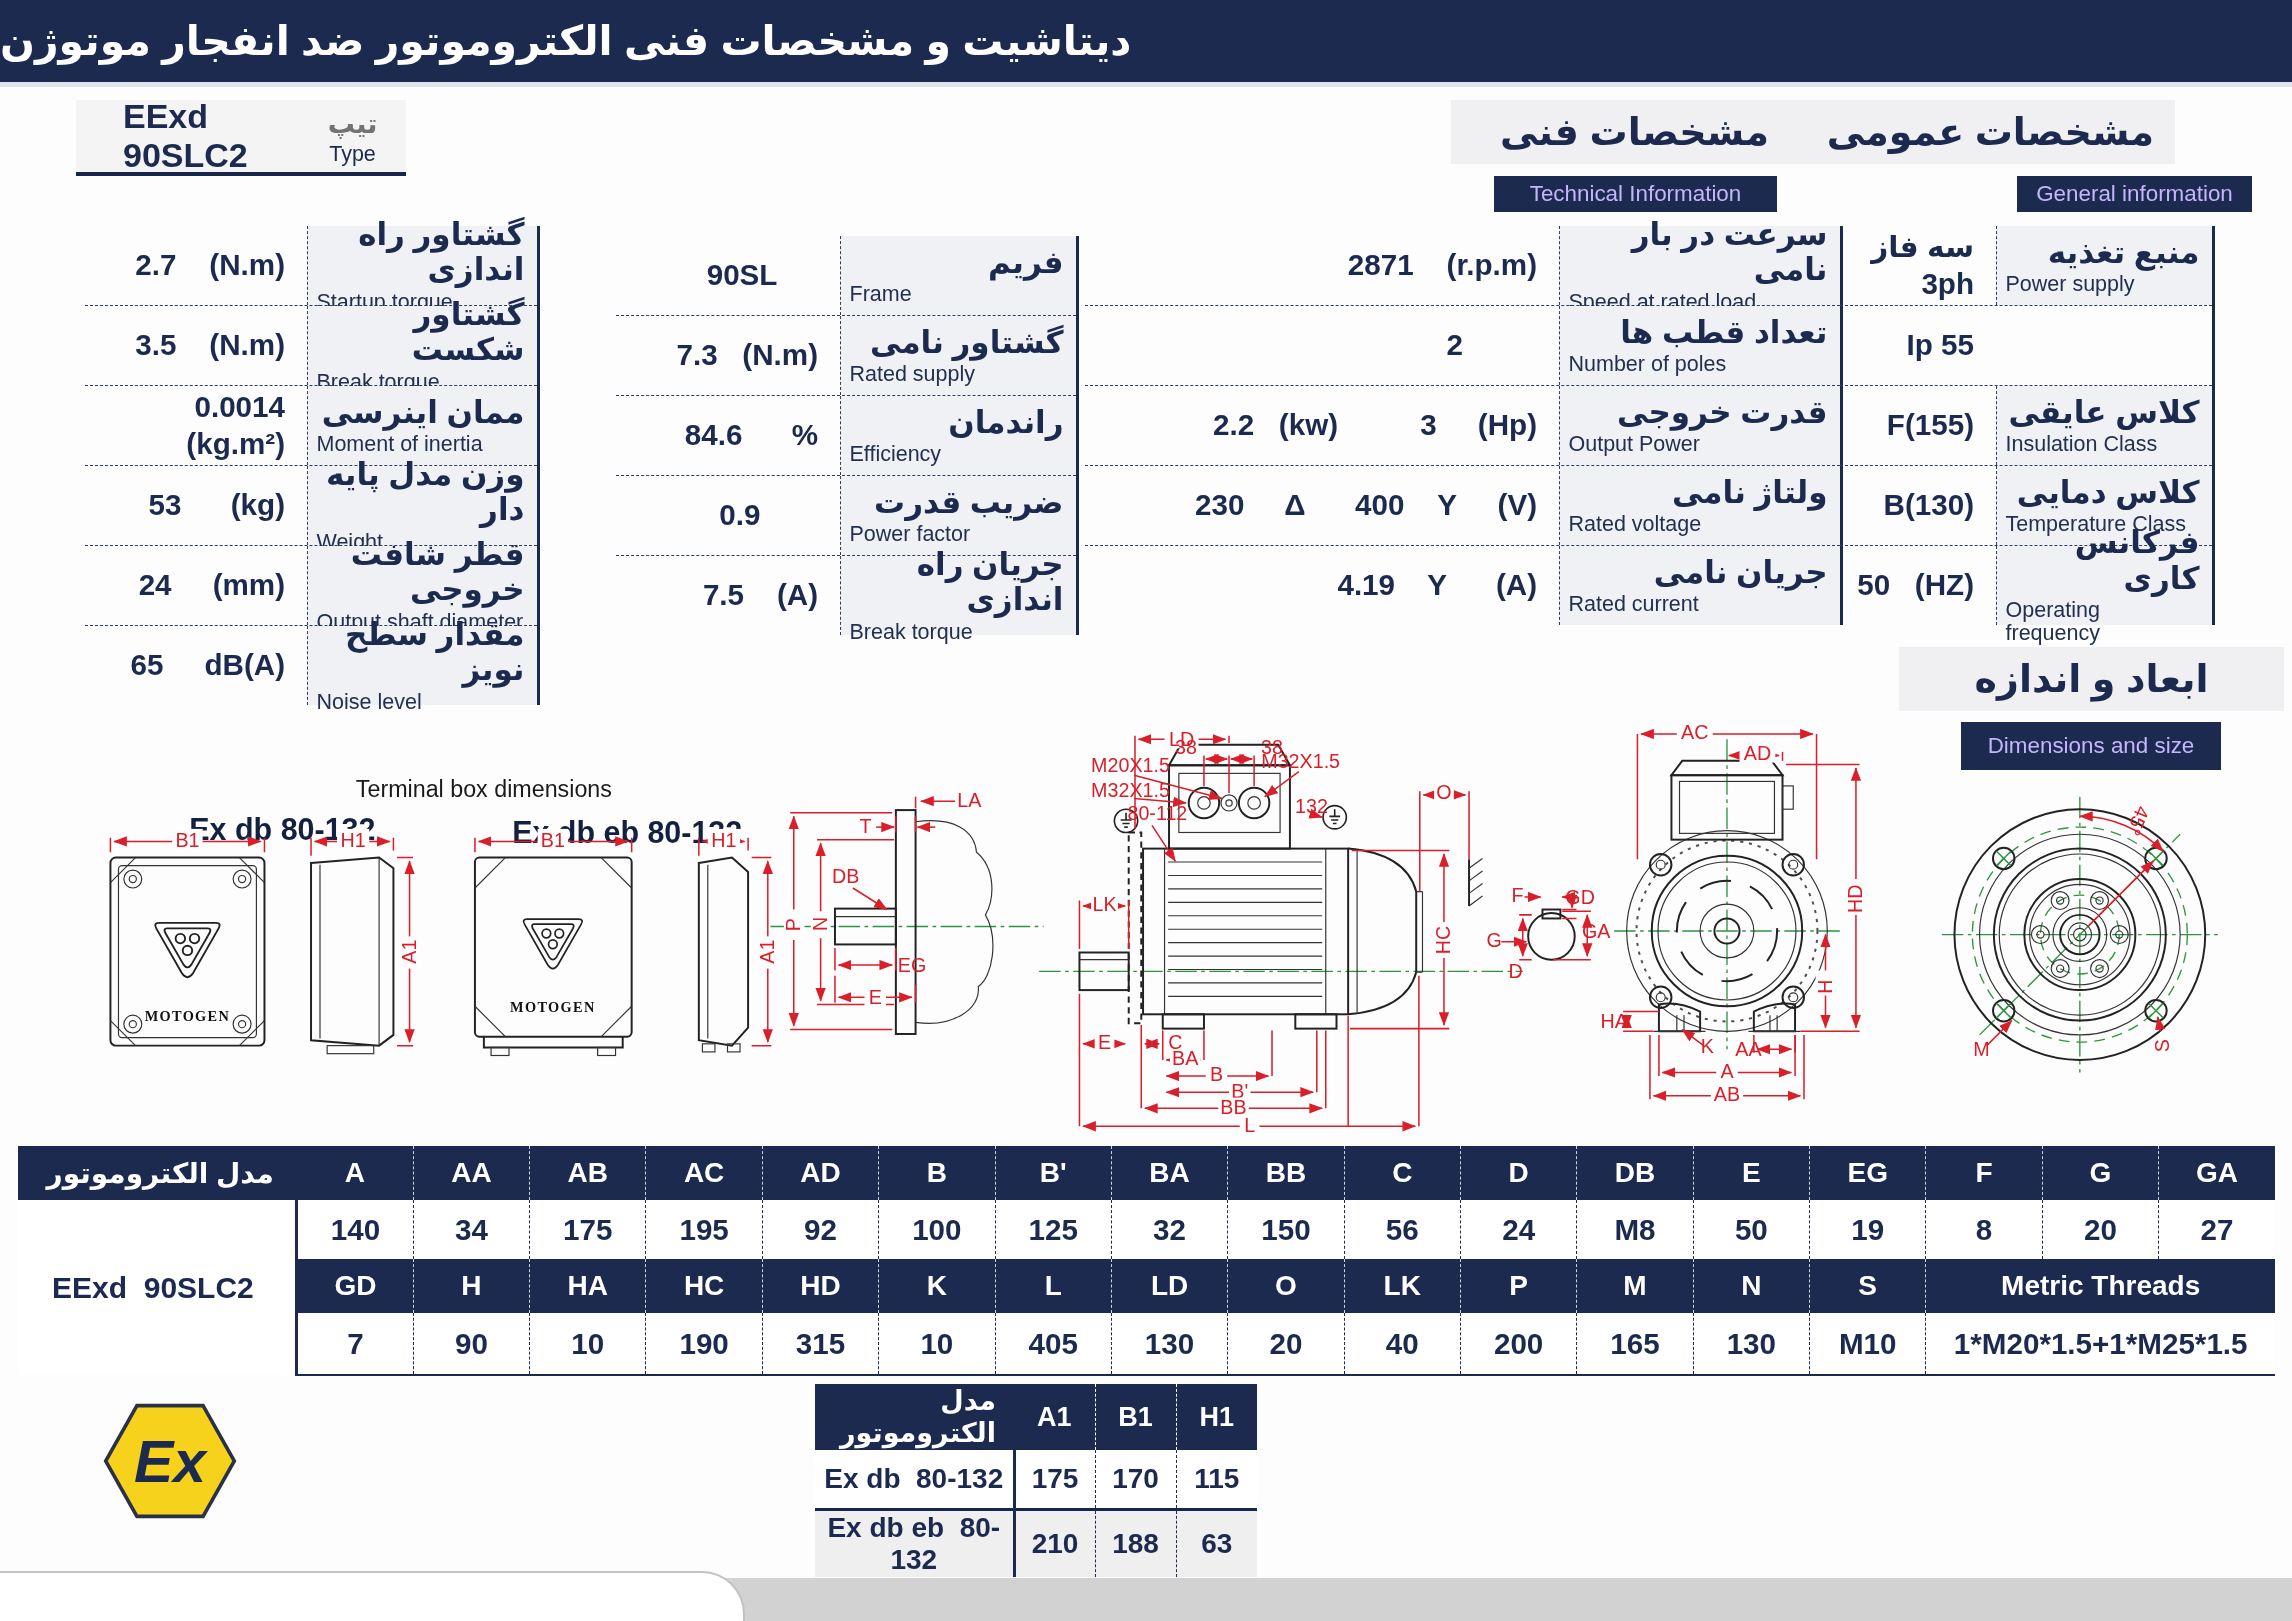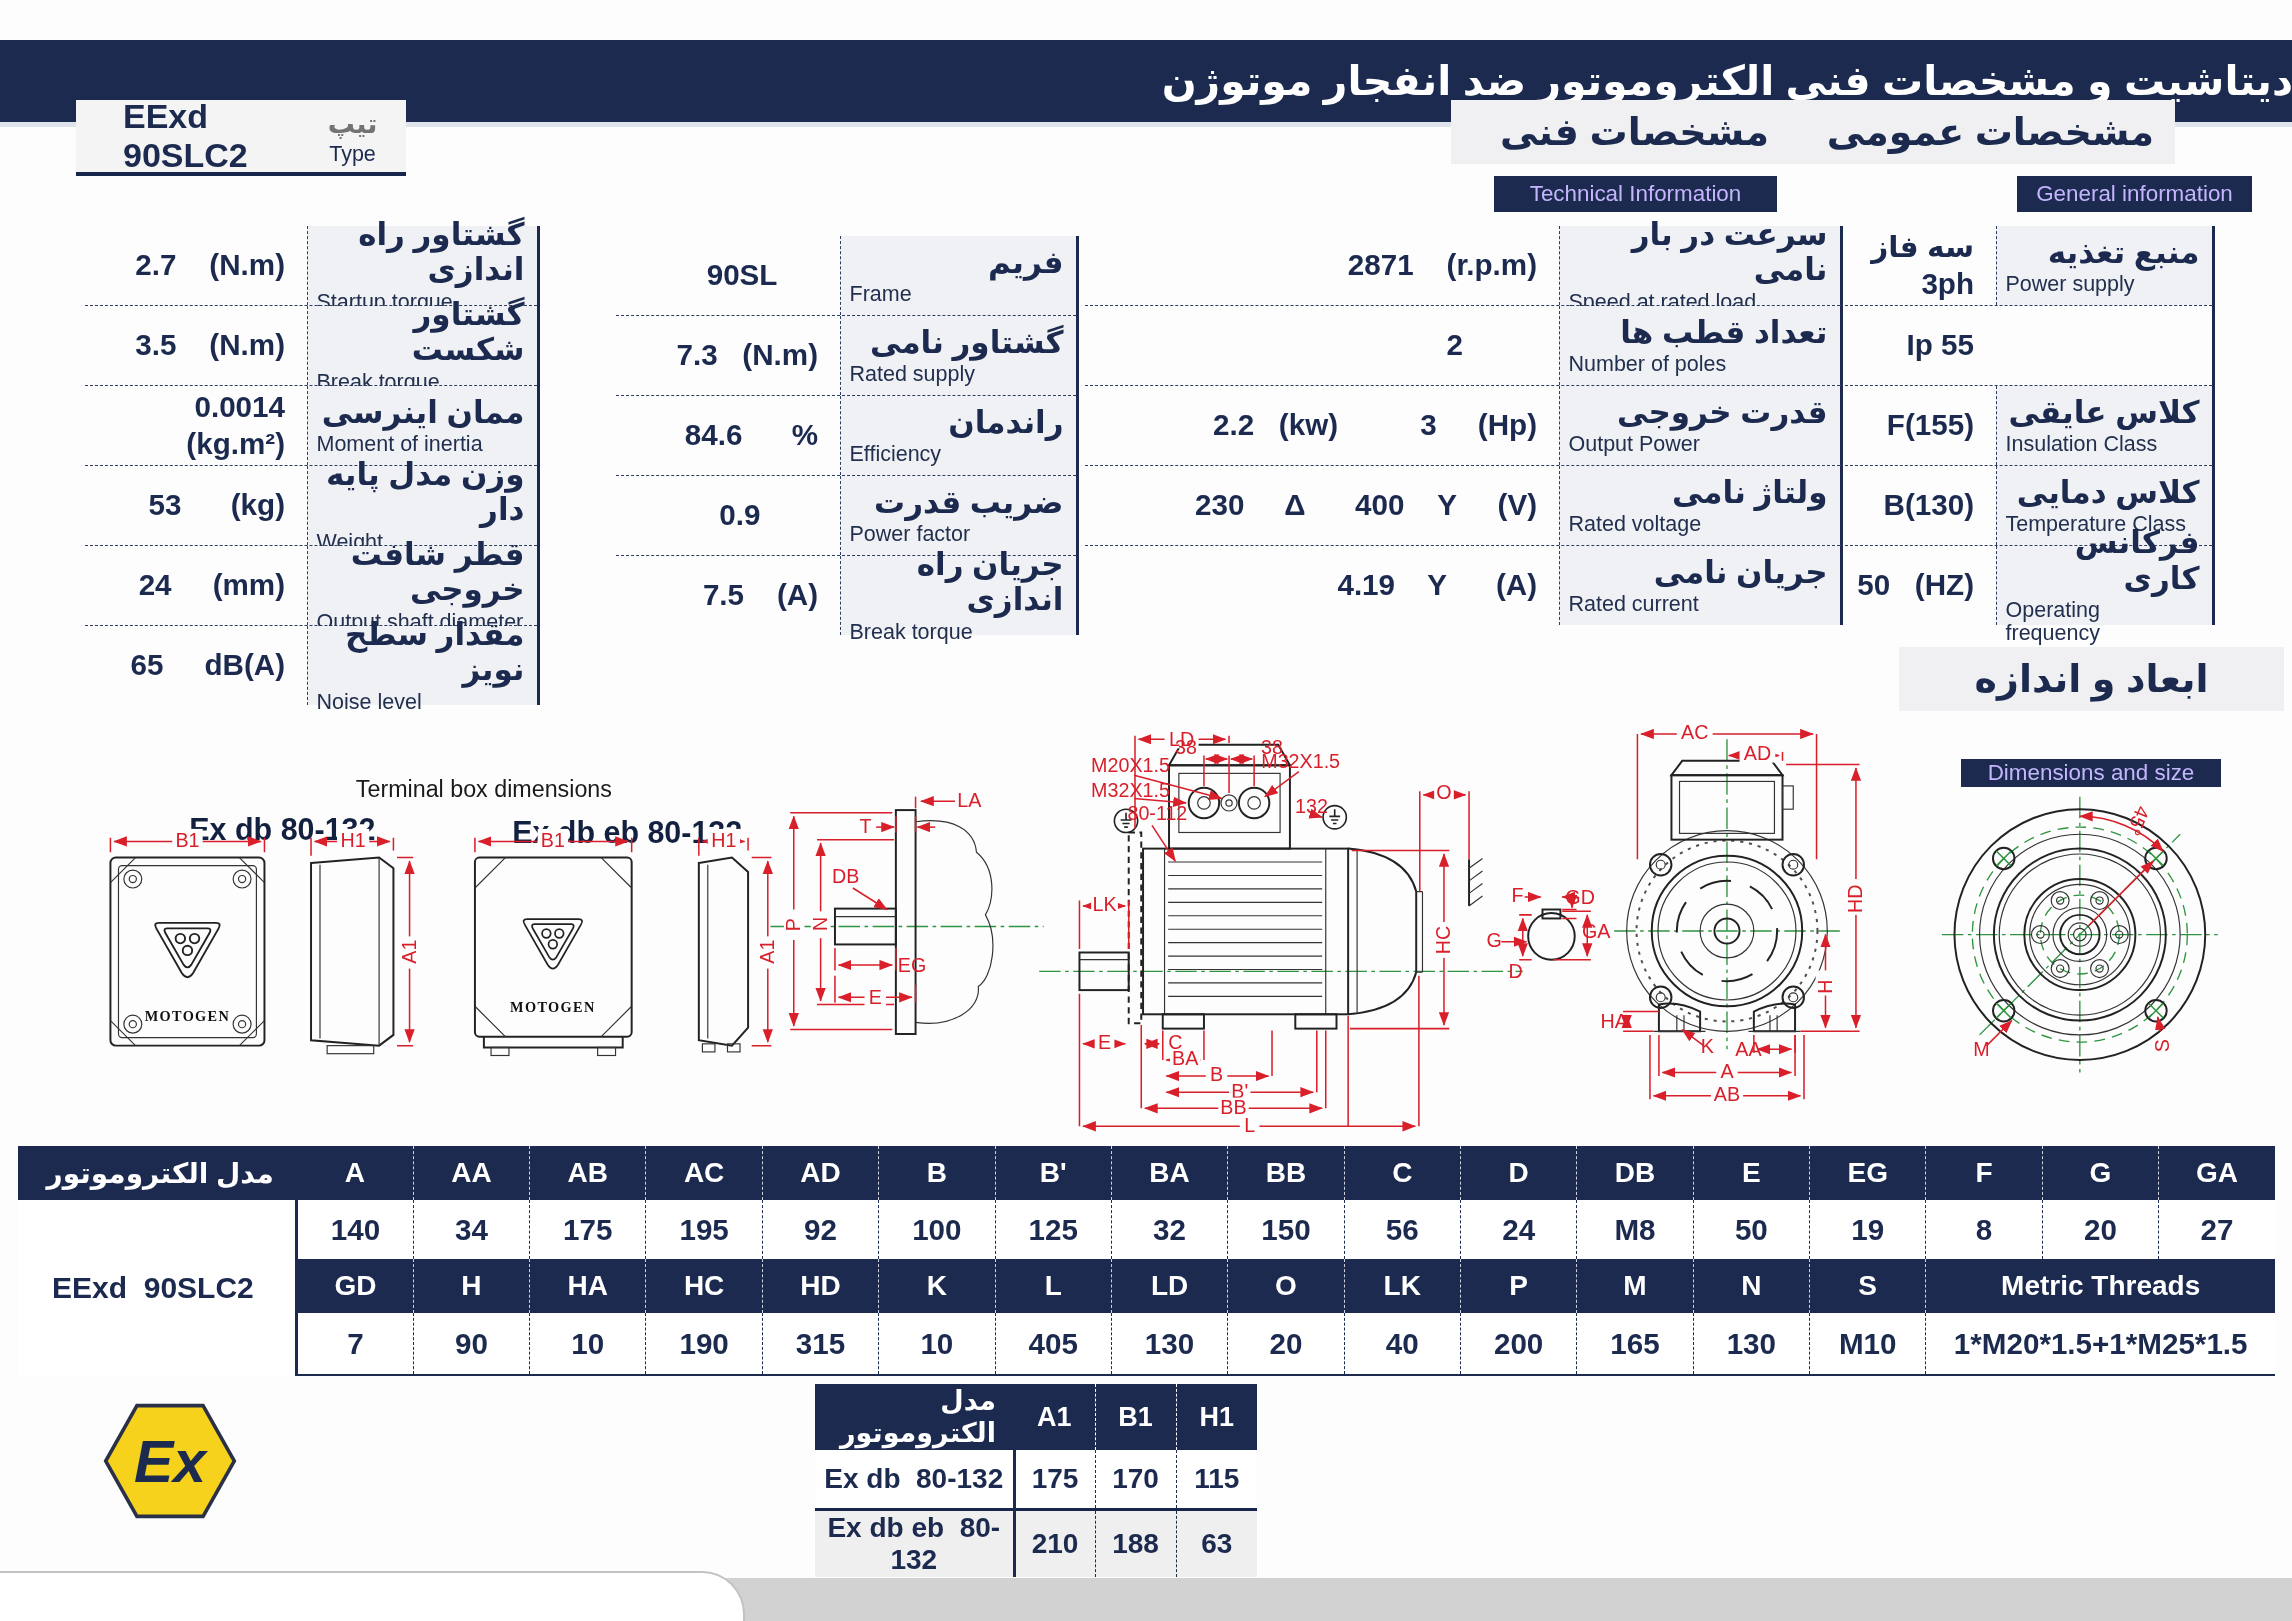--- a/index.html
+++ b/index.html
@@ -1,21 +1,21 @@
 <!DOCTYPE html>
 <html style="font-size:14.3px"><head>
 <meta charset="utf-8">
 <style>
   html,body{margin:0;padding:0;background:#fff;}
   body{font-family:"Liberation Sans","DejaVu Sans",sans-serif;}
   #page{position:relative;width:2293px;height:1622px;background:#fdfdfd;overflow:hidden;}
   .abs{position:absolute;}
   
   #topbar{left:0;top:0;width:2293px;height:82px;background:#1b2a4e;border-bottom:5.4px solid #dfe3ec;
-          display:flex;align-items:center;justify-content:flex-end;margin-top:40px;}
+          display:flex;align-items:center;justify-content:flex-start;}
   #topbar .t{color:#fff;font-size:41px;font-weight:bold;direction:rtl;}
   
   #typebox{left:76px;top:100px;width:330px;height:72px;background:#f4f4f5;border-bottom:4.5px solid #17264a;
            display:flex;align-items:center;}
   #typebox .val{flex:1;padding-left:47px;font-size:34px;font-weight:bold;color:#1b2a4e;white-space:pre-wrap;}
   #typebox .lblw{width:107px;text-align:center;padding-top:3.6px;}
   #typebox .fa{font-size:27px;font-weight:bold;color:#737373;direction:rtl;}
   #typebox .en{font-size:21.5px;color:#1b2a4e;margin-top:1.8px;}
   
   .secfa{background:#f0f0f2;display:flex;align-items:center;justify-content:center;
@@ -91,21 +91,21 @@
       <div class="fa">تیپ</div>
       <div class="en">Type</div>
     </div>
   </div>
 
   <div class="abs secfa" style="left:1806px;top:100px;width:369px;height:64px;">مشخصات عمومی</div>
   <div class="abs secen" style="left:2017px;top:176px;width:235px;height:36px;">General information</div>
   <div class="abs secfa" style="left:1451px;top:100px;width:367px;height:64px;">مشخصات فنی</div>
   <div class="abs secen" style="left:1494px;top:176px;width:283px;height:36px;">Technical Information</div>
   <div class="abs secfa" style="left:1899px;top:647px;width:385px;height:64px;">ابعاد و اندازه</div>
-  <div class="abs secen" style="left:1961px;top:722px;width:260px;height:28px;margin-top:37px;">Dimensions and size</div>
+  <div class="abs secen" style="left:1961px;top:722px;width:260px;height:48px;">Dimensions and size</div>
 
   <div class="abs sgroup g-mech" style="left:85px;top:226px;width:452px;">
     <div class="srow">
         <div class="sval">2.7    (N.m)</div>
         <div class="slab">
           <div class="fa">گشتاور راه اندازی</div>
           <div class="en">Startup torque</div>
         </div>
       </div>
     <div class="srow">

